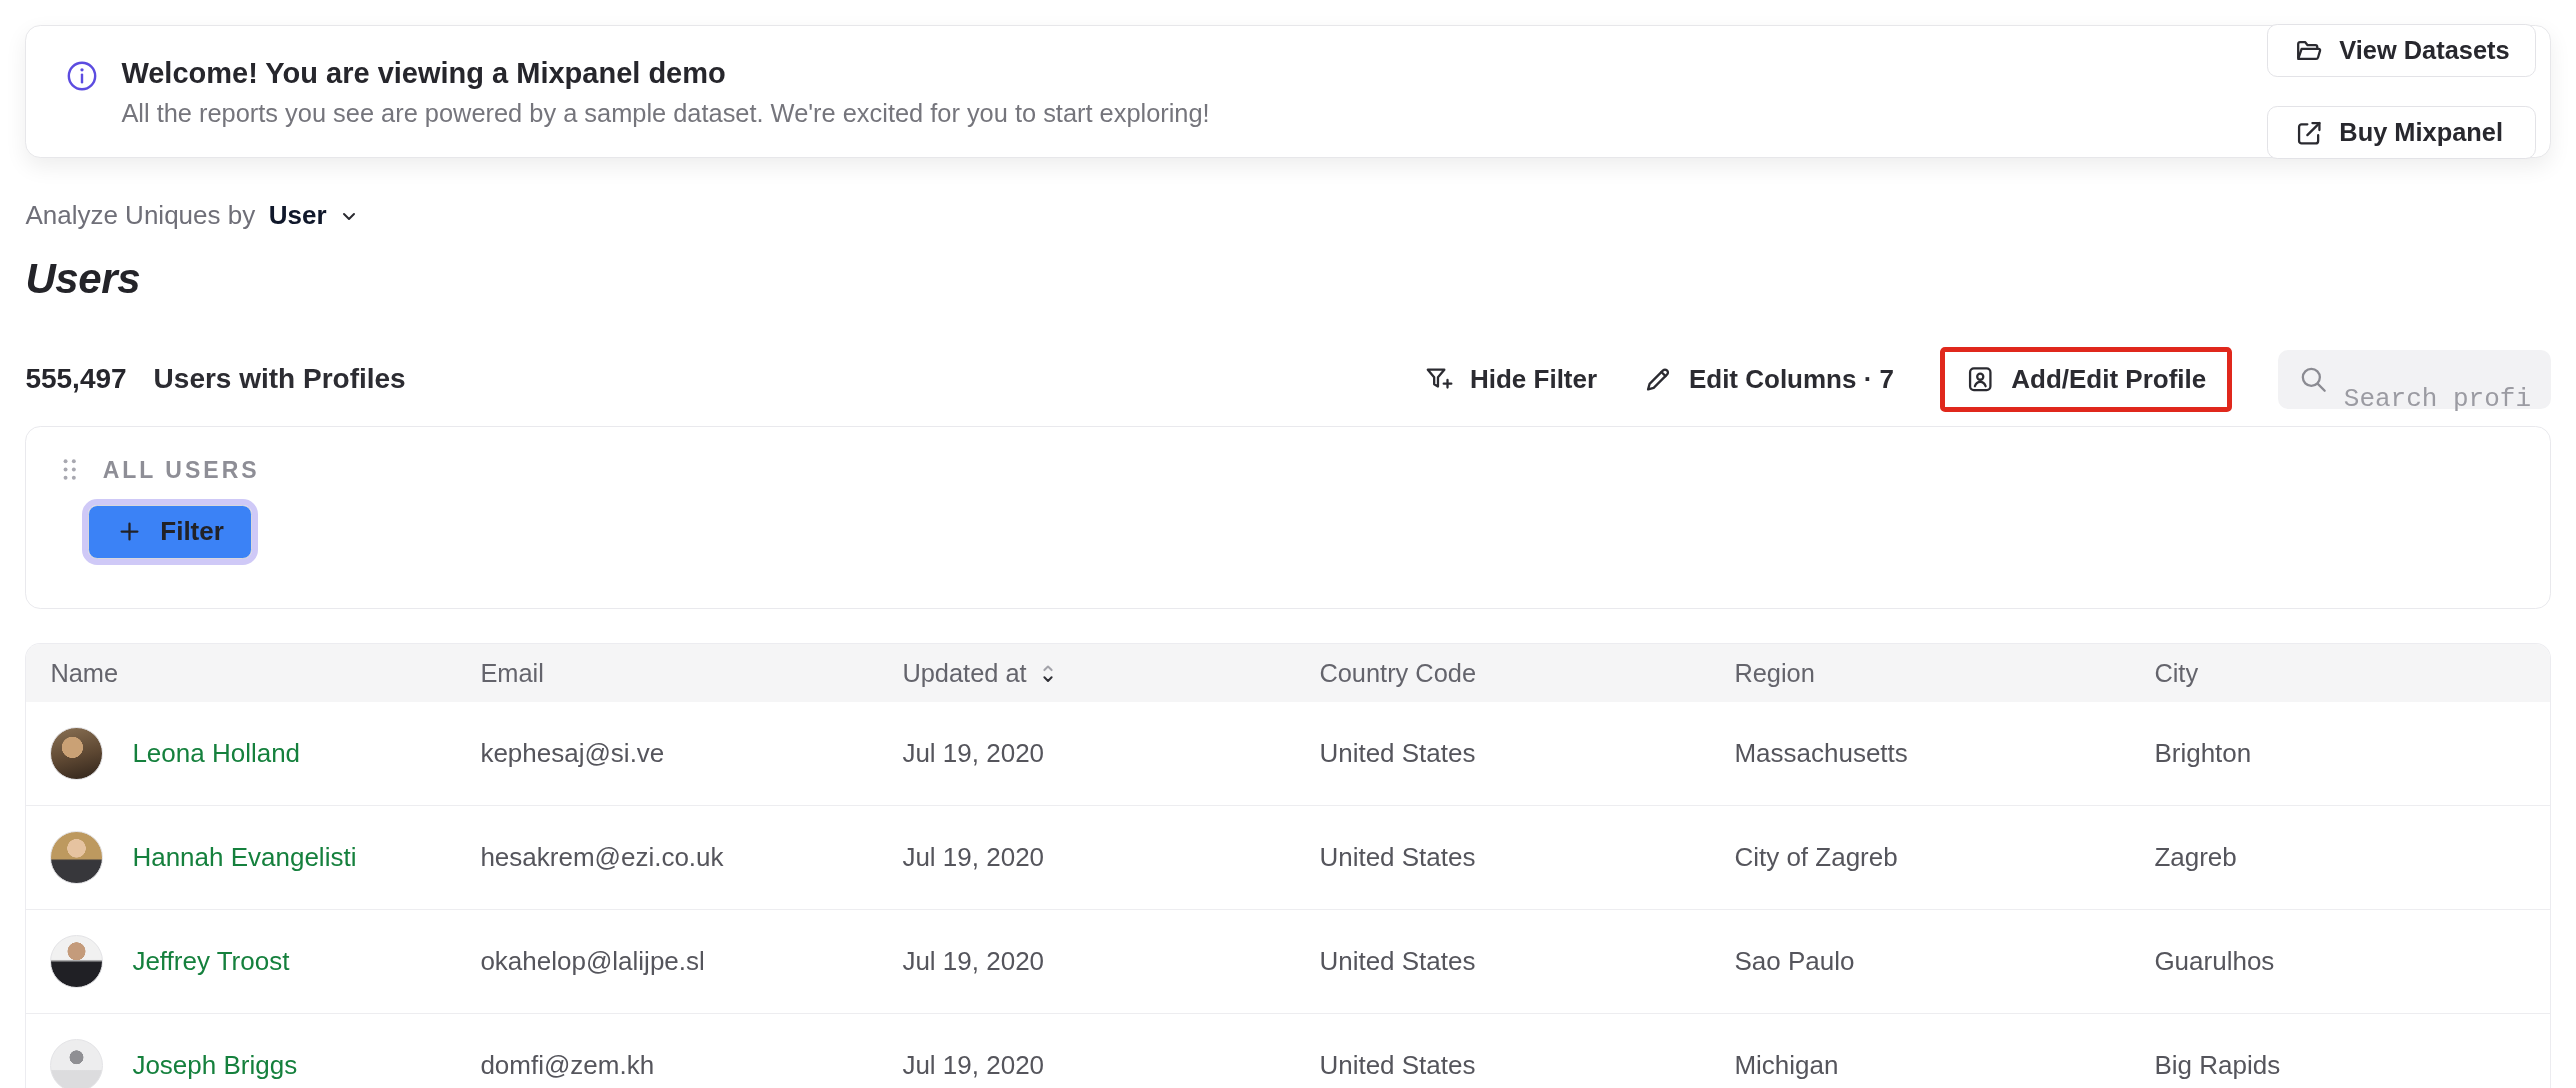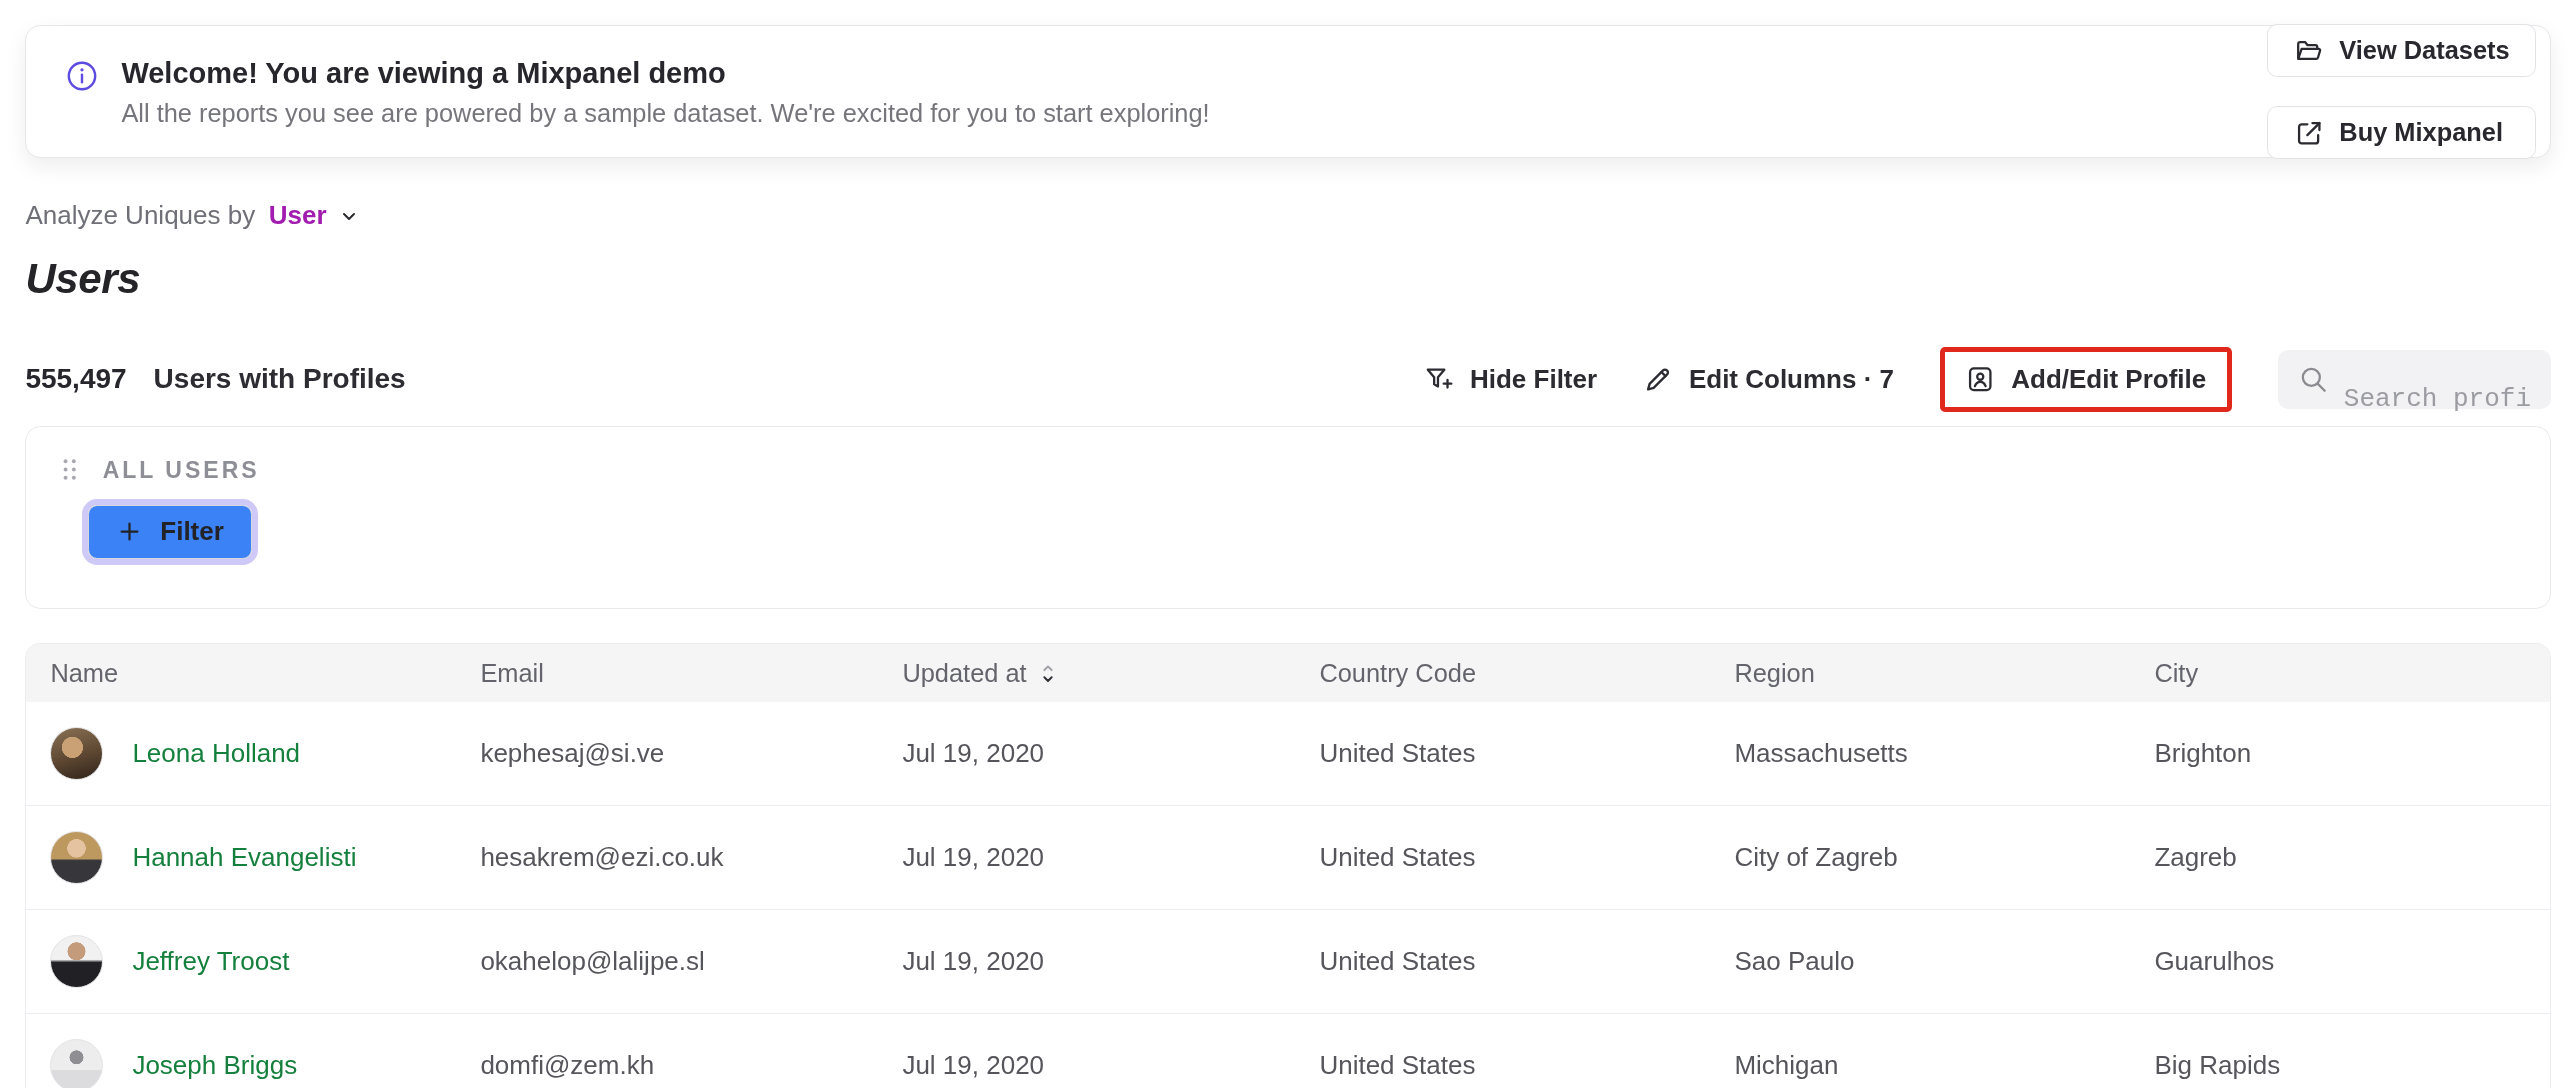--- a/index.html
+++ b/index.html
@@ -16,21 +16,21 @@
   .banner-title { font-size:29px; font-weight:700; color:#26262c; line-height:1.25; }
   .banner-sub { font-size:25.4px; color:#75757c; margin-top:7.6px; }
   .banner-buttons { margin-left:auto; display:flex; gap:29px; padding-right:13.6px;flex-direction:column; }
   .btn-outline { display:flex; align-items:center; gap:15.3px; height:53px; padding:0 25.4px;
     background:#fff; border:0.8px solid #e3e3e7; border-radius:10.2px;
     font-size:25.4px; font-weight:700; color:#28282e; cursor:pointer; }
 
   
   .analyze { margin:42px 0 0 25.4px; display:flex; align-items:center;
     font-size:26px; color:#6f6f78; }
-  .analyze .selected { margin-left:13.6px; color:#a21caf; font-weight:600; }
+  .analyze .selected { margin-left:13.6px; color:#0f172a; font-weight:600; }
   .analyze .chev { margin-left:10.2px; display:flex; }
   .page-title { margin:24px 0 0 25.4px; font-size:42px; font-weight:700;
     color:#242429; letter-spacing:-0.4px; line-height:47px;font-style:italic; }
 
   
   .stats-row { margin:42px 25.4px 0 25.4px; height:70px; display:flex; align-items:center; }
   .count { font-size:28px; font-weight:700; color:#26262c; }
   .count-label { font-size:28px; font-weight:600; color:#2c2c32; margin-left:27px; }
   .toolbar { margin-left:auto; display:flex; align-items:center; gap:46px; }
   .tool-item { display:flex; align-items:center; gap:15.3px;

